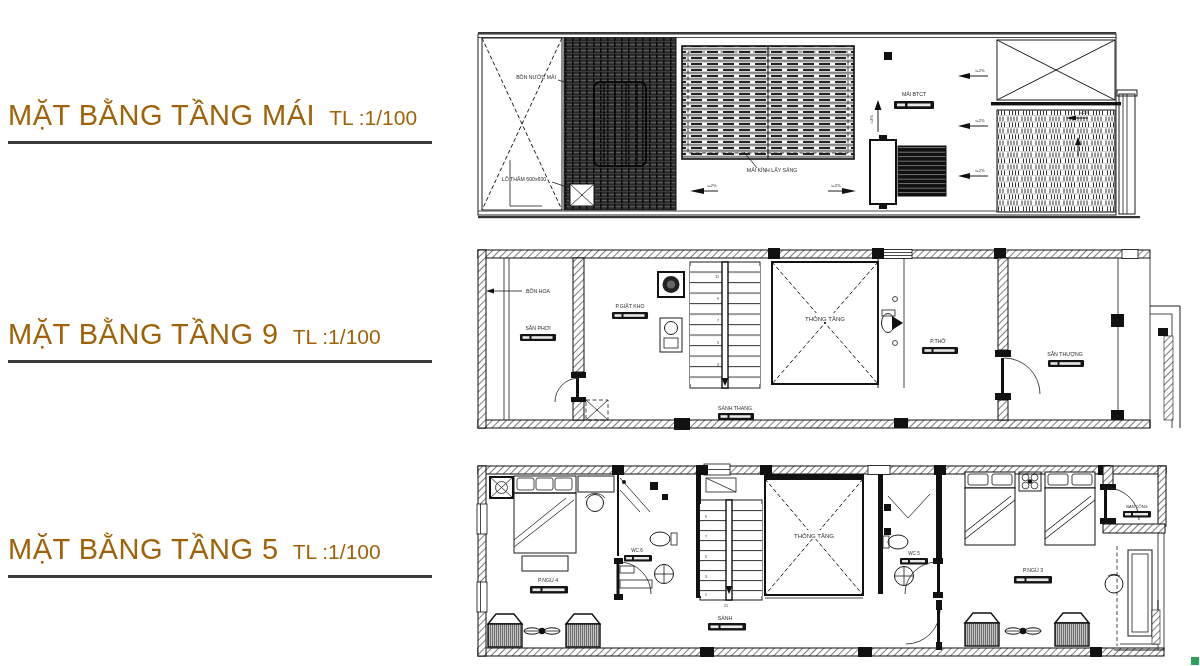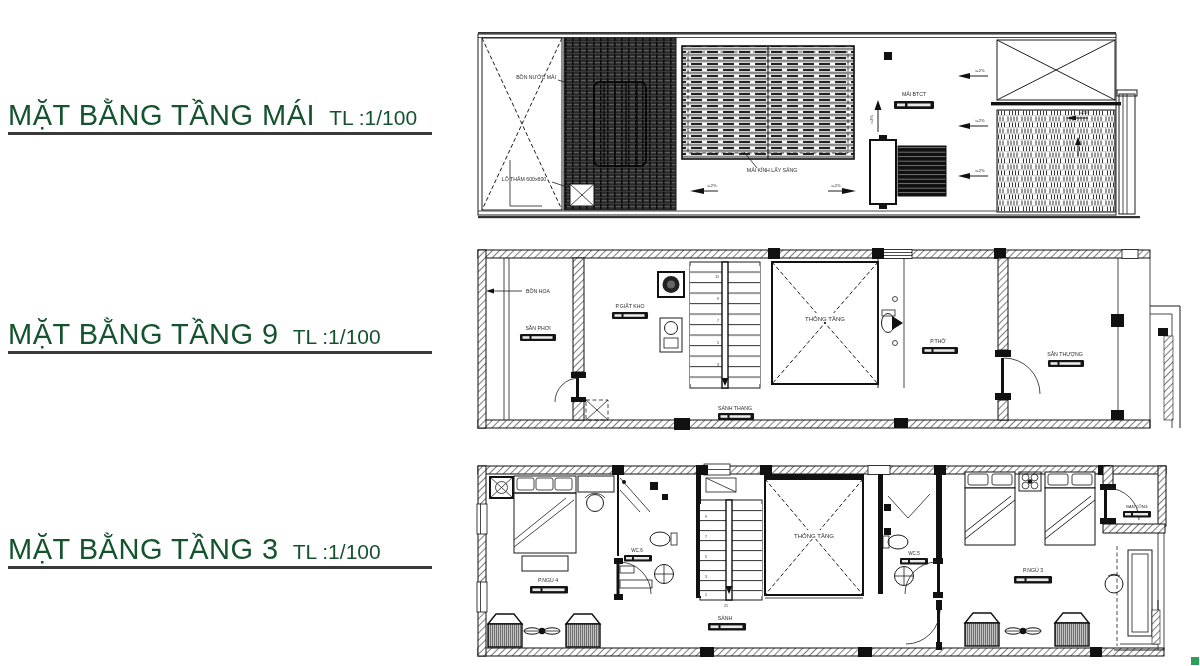--- a/index.html
+++ b/index.html
@@ -1,19 +1,19 @@
 <!DOCTYPE html>
 <html><head>
 <meta charset="utf-8">
 <style>
   html,body{margin:0;padding:0;background:#fff;}
   #stage{position:relative;width:1200px;height:666px;background:#ffffff;overflow:hidden;
          font-family:"Liberation Sans",sans-serif;}
   .title-block{position:absolute;left:8px;width:424px;border-bottom:3px solid #3a3a3a;
-               white-space:nowrap;color:#14532d;}
+               padding-bottom:9px;white-space:nowrap;color:#a16207;}
   .title-main{font-size:29px;letter-spacing:.5px;}
   .title-scale{font-size:21px;margin-left:14px;}
   svg.plan{position:absolute;}
   svg .o{fill:none;stroke:#1c1c1c;stroke-width:1;}
   svg .o8{fill:none;stroke:#1c1c1c;stroke-width:.8;}
   svg .o2{fill:none;stroke:#111;stroke-width:2;}
   svg .d{stroke-dasharray:4 2.5;}
   svg .b{fill:#111;stroke:none;}
   svg .t{font-family:"Liberation Sans",sans-serif;fill:#2b2b2b;}
   svg .t6{font-size:6px;}
@@ -28,21 +28,21 @@
 
 <div id="stage">
 
   <div class="title-block" style="top:99px">
     <span class="title-main">MẶT BẰNG TẦNG MÁI</span><span class="title-scale">TL :1/100</span>
   </div>
   <div class="title-block" style="top:318px">
     <span class="title-main">MẶT BẰNG TẦNG 9</span><span class="title-scale">TL :1/100</span>
   </div>
   <div class="title-block" style="top:533px">
-    <span class="title-main">MẶT BẰNG TẦNG 3</span><span class="title-scale">TL :1/100</span>
+    <span class="title-main">MẶT BẰNG TẦNG 5</span><span class="title-scale">TL :1/100</span>
   </div>
 
   <svg class="plan" style="left:474px;top:32px" width="666" height="196" viewBox="0 0 666 196">
     <defs>
       <pattern id="rDark" width="7" height="6" patternUnits="userSpaceOnUse">
         <rect width="7" height="6" fill="#2b2b2b"></rect>
         <rect width="7" height="1.2" fill="#5a5a5a"></rect>
         <rect width="1.6" height="6" fill="#0c0c0c"></rect>
         <rect y="3.2" width="7" height="0.9" fill="#3d3d3d"></rect>
       </pattern>

